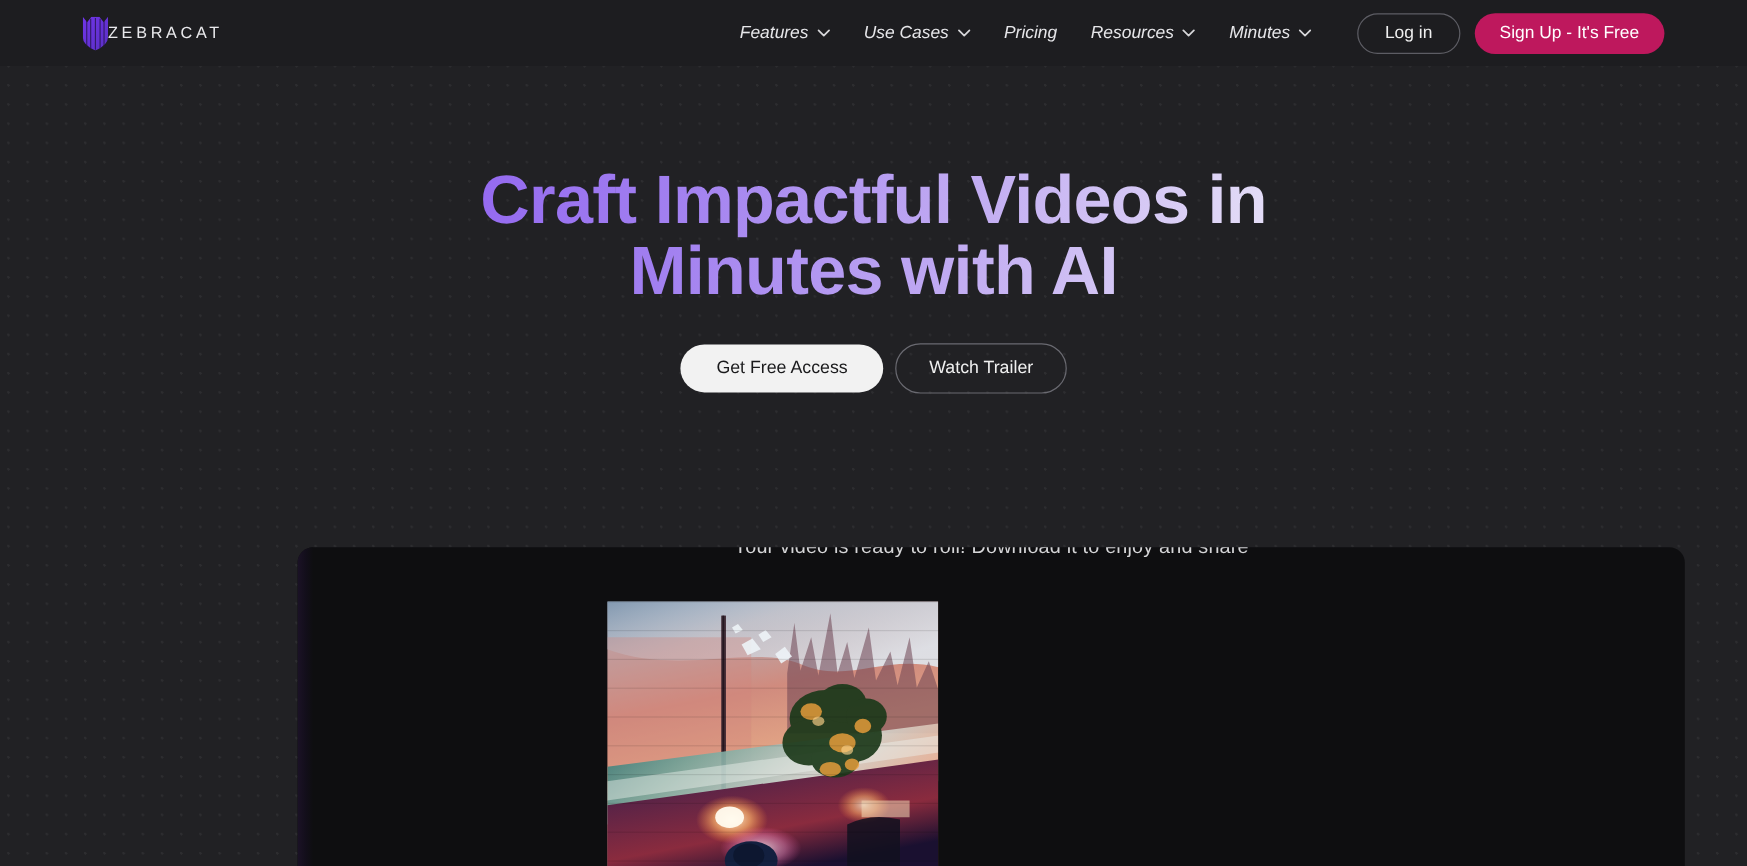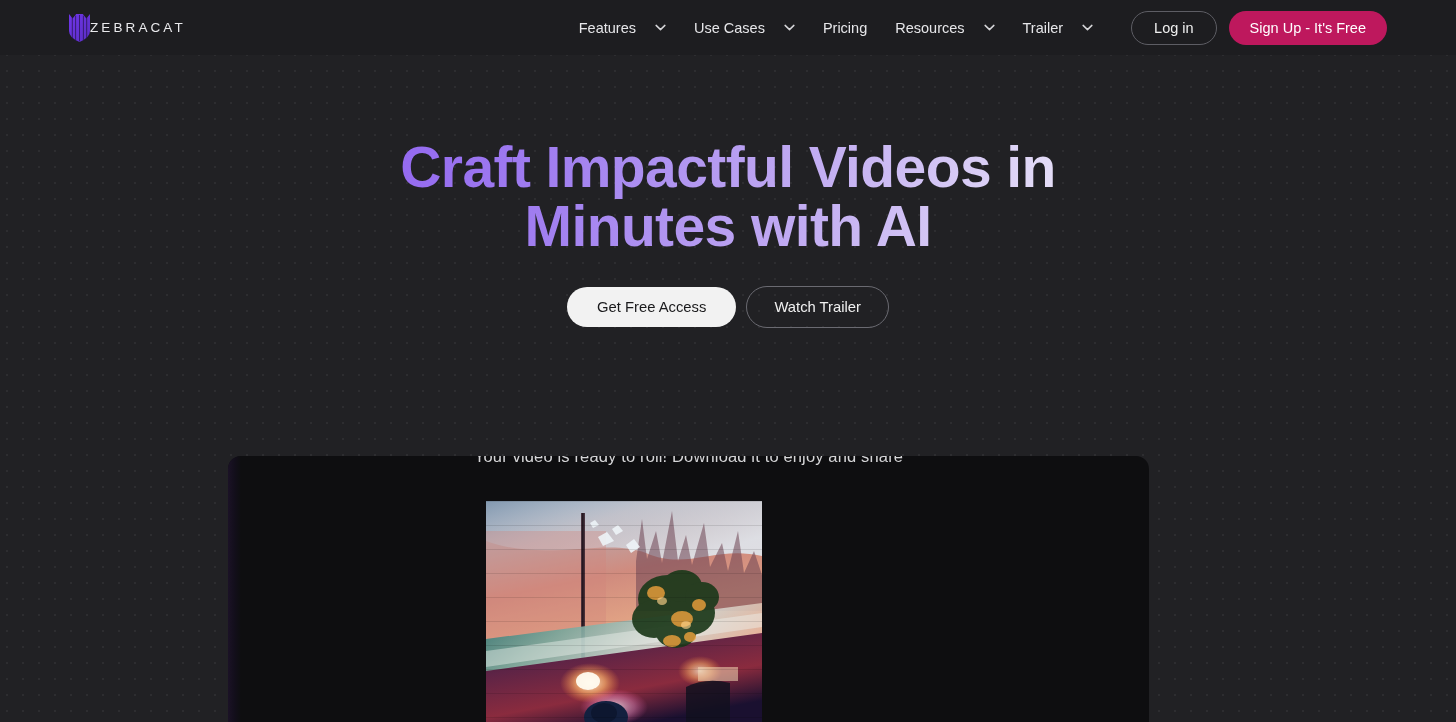--- a/index.html
+++ b/index.html
@@ -48,27 +48,28 @@
     font-weight:400;
     white-space:nowrap;
   }
 
   .nav {
     margin-left:auto;
     display:flex; align-items:center; gap:0px;
   }
 
   .nav-item {
-    display:flex; align-items:center; gap:19px;
+    display:flex; align-items:center; gap:7px;
     color:#e6e6e9;
     font-size:14.5px;
     padding:7px 14px;
     border-radius:7px;
     cursor:pointer;
     white-space:nowrap;
+    font-style:italic;
   }
 
   .chev { display:block; width:11px; height:7px; opacity:.92; }
 
   .nav-actions { display:flex; align-items:center; gap:12px; margin-left:24px; }
 
   .btn-login {
     color:#efefef;
     font-size:14.5px;
     padding:8px 22px;
@@ -167,22 +168,22 @@
     border-radius:999px;
     cursor:pointer;
     font-family:inherit;
     white-space:nowrap;
   }
   .cta-wrap { position:relative; }
 
   
   .video-shell {
     position:absolute;
-    left:228px; top:456px;
-    width:921px; height:266px;
+    left:248px; top:456px;
+    width:1156px; height:266px;
     background:#0e0e10;
     border-radius:13px 13px 0 0;
     overflow:hidden;
     z-index:5;
   }
 
   .video-shell::before {
     content:"";
     position:absolute; left:0; top:0;
     width:13px; height:100%;
@@ -259,21 +260,21 @@
       </div>
 
       <div class="nav-item">
         <span>Resources</span>
         <svg class="chev" viewBox="0 0 12 8" fill="none">
           <path d="M1 1.6 L6 6.4 L11 1.6" stroke="#e6e6e9" stroke-width="1.7" stroke-linecap="round" stroke-linejoin="round"></path>
         </svg>
       </div>
 
       <div class="nav-item">
-        <span>Trailer</span>
+        <span>Minutes</span>
         <svg class="chev" viewBox="0 0 12 8" fill="none">
           <path d="M1 1.6 L6 6.4 L11 1.6" stroke="#e6e6e9" stroke-width="1.7" stroke-linecap="round" stroke-linejoin="round"></path>
         </svg>
       </div>
 
       <div class="nav-actions">
         <button class="btn-login">Log in</button>
         <button class="btn-signup">Sign Up - It's Free</button>
       </div>
 

